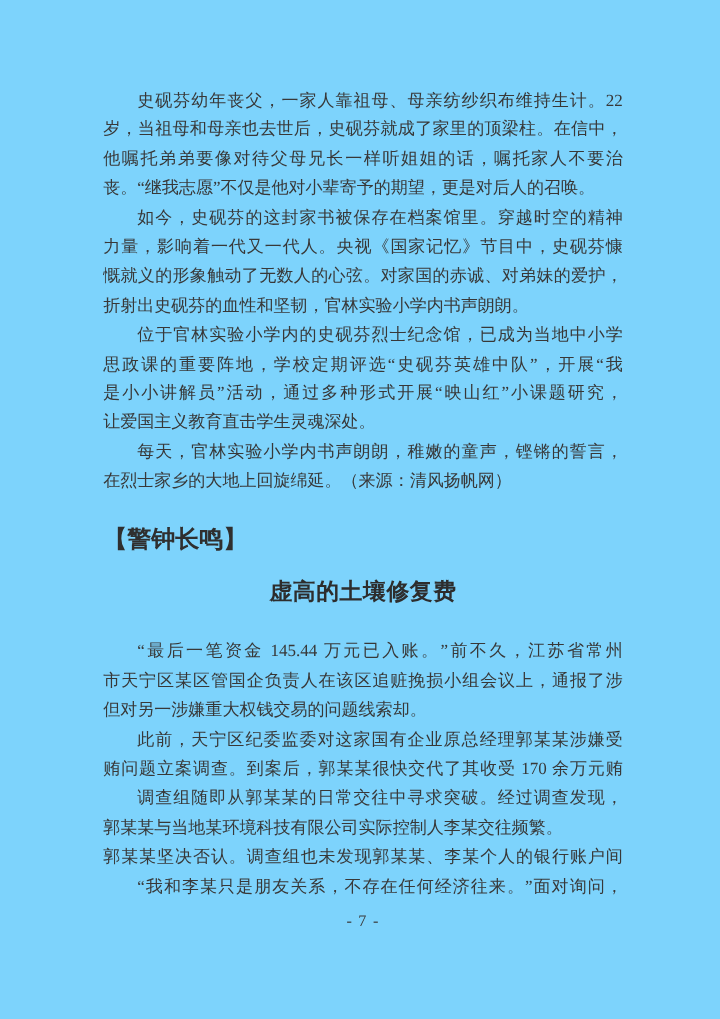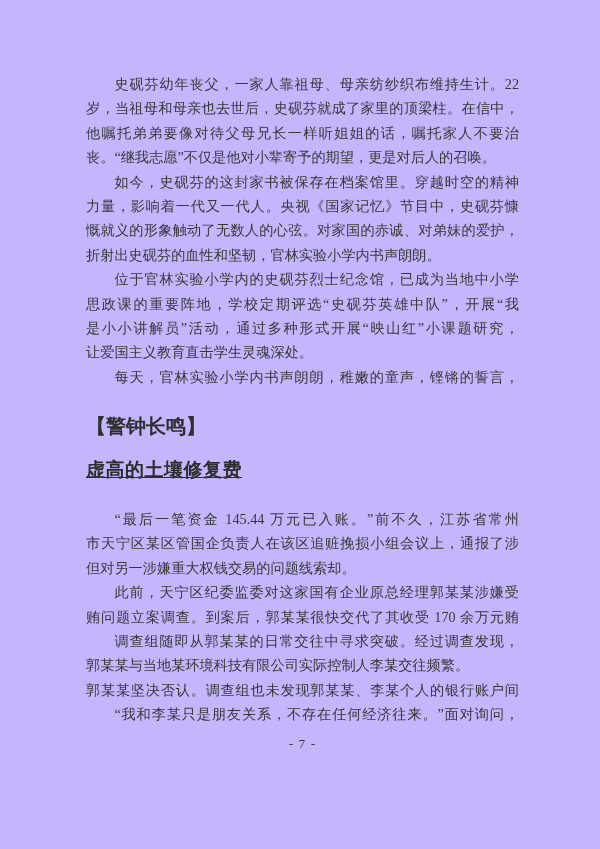--- a/index.html
+++ b/index.html
@@ -52,41 +52,40 @@
     font-weight: 600;
     color: #2f2f2f;
   }
   .article-title {
     margin: 18px 0 0 0;
     height: 27px;
     line-height: 27px;
     font-size: 19px;
     font-weight: bold;
     letter-spacing: 0.5px;
-    text-align: left;
+    text-align: center;
     color: #2d2d2d;
-    text-decoration: underline;
   }
   .article-body-2 {
     margin-top: 24px;
   }
   .page-number {
     margin-top: 8px;
     height: 18px;
     line-height: 18px;
     font-size: 13.5px;
     text-align: center;
     color: #3a3a3a;
     letter-spacing: 1px;
   }
 </style>
 </head>
 <body>
 
-<div class="page" style="background: #c4b5fd; color: rgb(56, 56, 56);">
+<div class="page" style="background: #7dd3fc; color: rgb(56, 56, 56);">
   <div class="content">
 
     <div class="article-body-1">
         <div class="para">
           <div class="line first">史砚芬幼年丧父，一家人靠祖母、母亲纺纱织布维持生计。22</div>
           <div class="line">岁，当祖母和母亲也去世后，史砚芬就成了家里的顶梁柱。在信中，</div>
           <div class="line">他嘱托弟弟要像对待父母兄长一样听姐姐的话，嘱托家人不要治</div>
           <div class="line last">丧。“继我志愿”不仅是他对小辈寄予的期望，更是对后人的召唤。</div>
         </div>
         <div class="para">
@@ -96,20 +95,21 @@
           <div class="line last">折射出史砚芬的血性和坚韧，官林实验小学内书声朗朗。</div>
         </div>
         <div class="para">
           <div class="line first">位于官林实验小学内的史砚芬烈士纪念馆，已成为当地中小学</div>
           <div class="line">思政课的重要阵地，学校定期评选“史砚芬英雄中队”，开展“我</div>
           <div class="line">是小小讲解员”活动，通过多种形式开展“映山红”小课题研究，</div>
           <div class="line last">让爱国主义教育直击学生灵魂深处。</div>
         </div>
         <div class="para">
           <div class="line first">每天，官林实验小学内书声朗朗，稚嫩的童声，铿锵的誓言，</div>
+          <div class="line last">在烈士家乡的大地上回旋绵延。（来源：清风扬帆网）</div>
         </div>
       </div>
 
     <div class="section-header">【警钟长鸣】</div>
 
     <h1 class="article-title">虚高的土壤修复费</h1>
 
     <div class="article-body-2">
         <div class="para">
           <div class="line first">“最后一笔资金 145.44 万元已入账。”前不久，江苏省常州</div>

